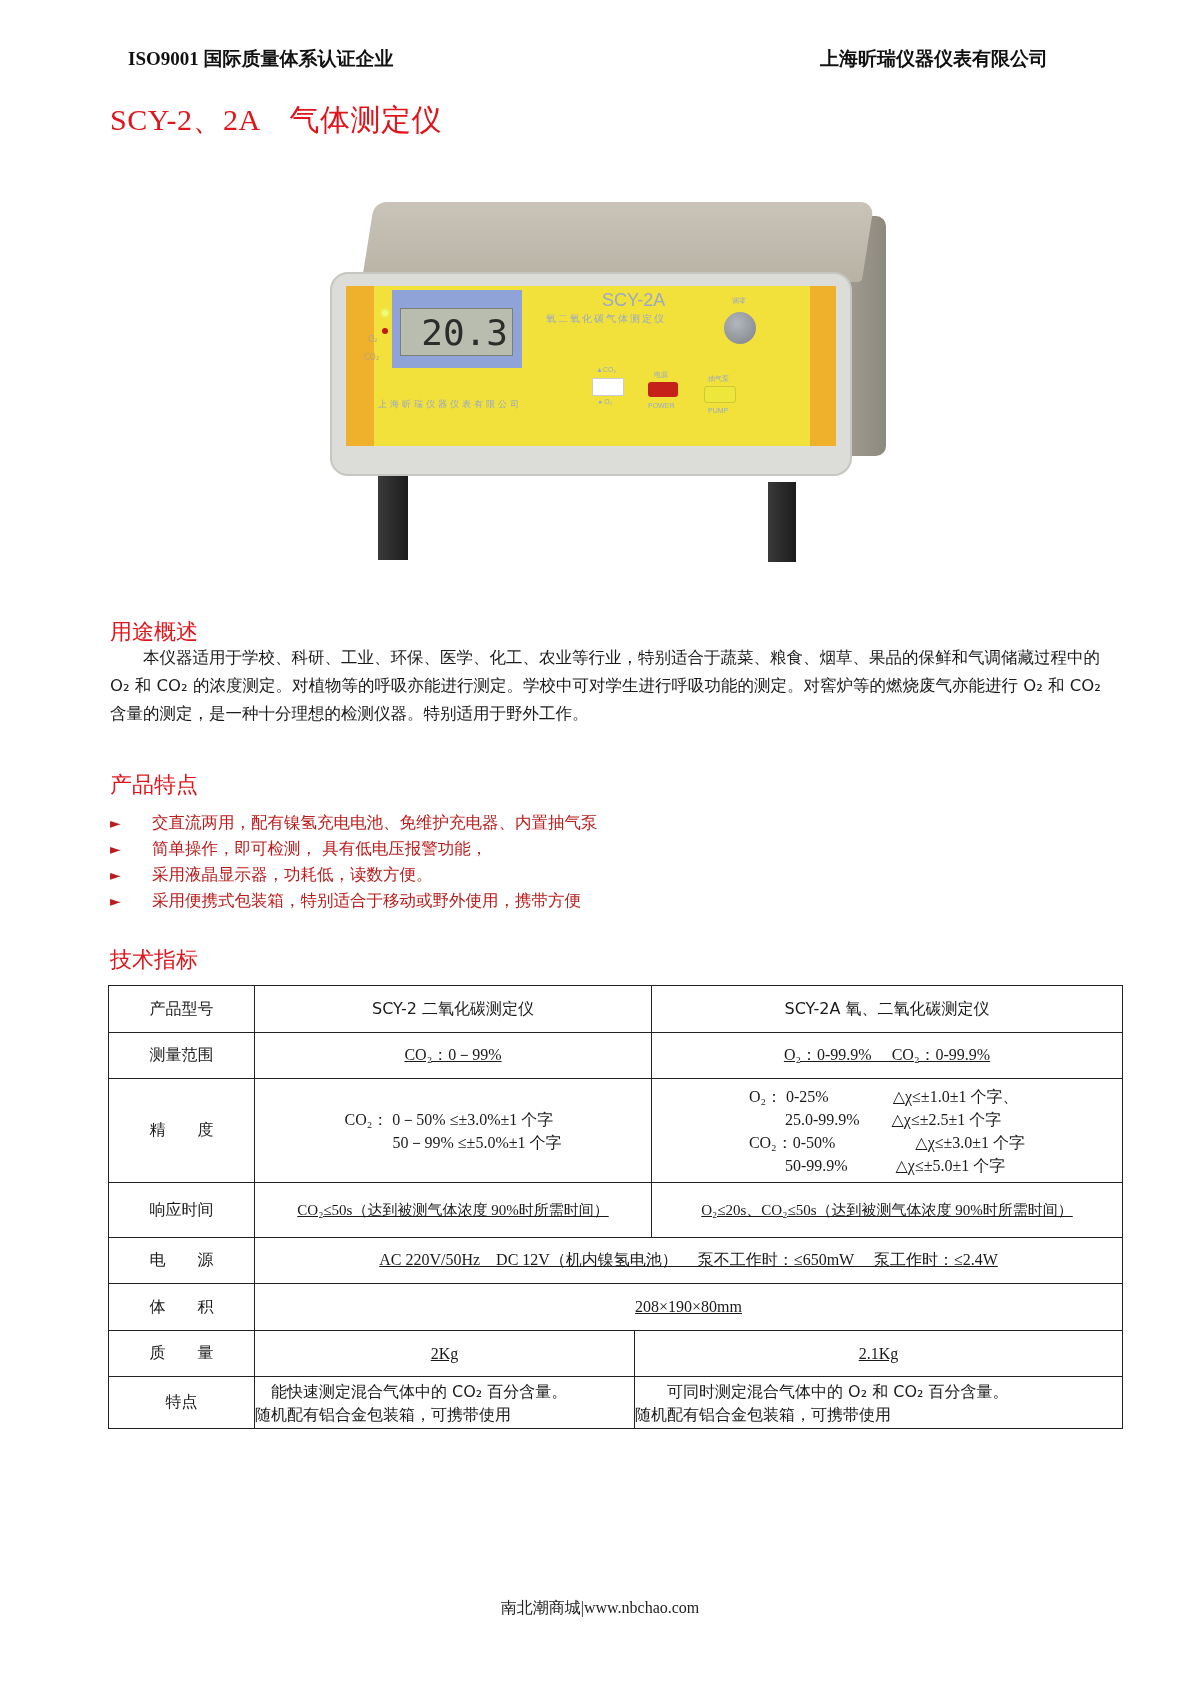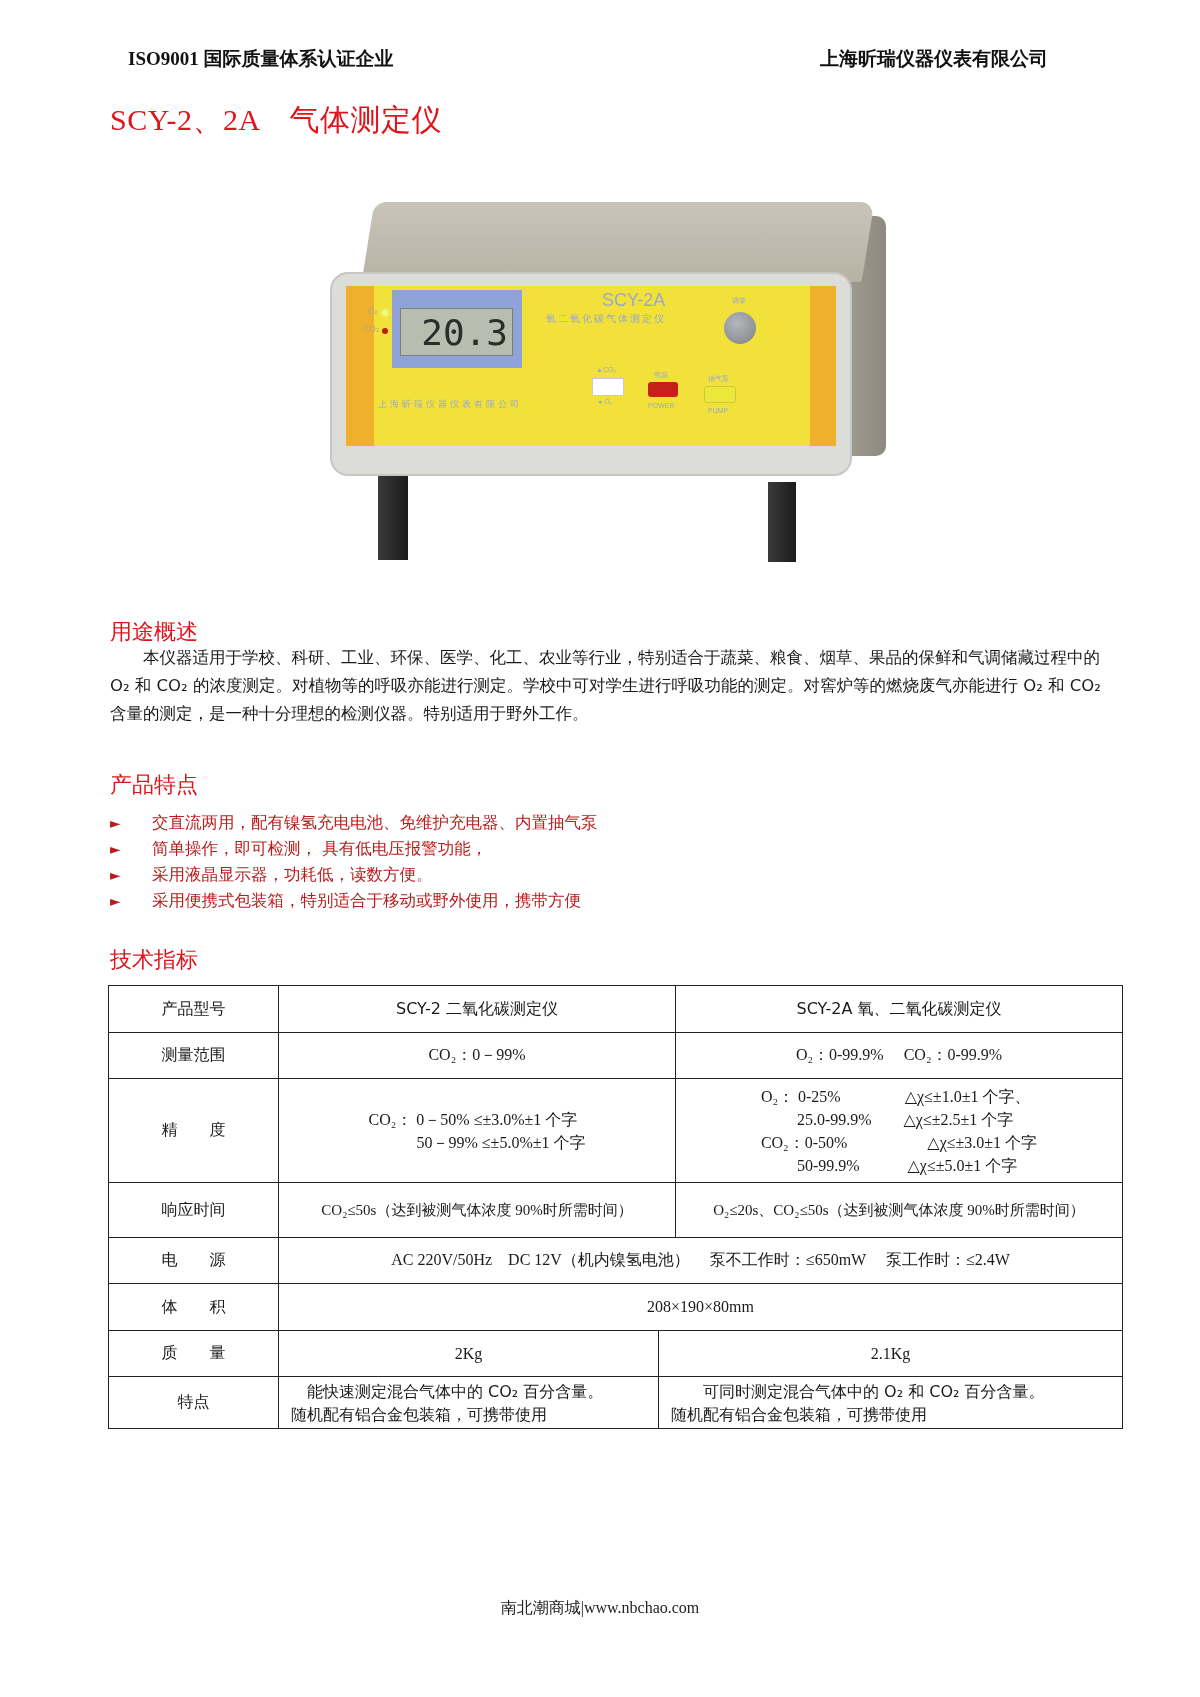--- a/index.html
+++ b/index.html
@@ -24,39 +24,39 @@
   .bezel { left:2px; top:76px; width:518px; height:200px; background:#dcdcd8; border:2px solid #c6c6c2; border-radius:18px; }
   .panel { left:14px; top:12px; width:490px; height:160px; background:#f2e13a; border-radius:4px; }
   .panel-stripe-l { left:0; top:0; width:28px; height:160px; background:#efb12b; }
   .panel-stripe-r { right:0; top:0; width:26px; height:160px; background:#efb12b; }
   .lcd-frame { left:46px; top:4px; width:130px; height:78px; background:#8fa3d8; }
   .lcd { left:8px; top:18px; width:113px; height:48px; background:#b9bdb0; border:1px solid #7c7f76;
          font-family:"DejaVu Sans Mono","Liberation Mono",monospace; font-size:36px; color:#2b2d2a; text-align:right; line-height:48px; padding-right:4px; box-sizing:border-box; }
   .led { width:6px; height:6px; border-radius:50%; }
   .led-o2 { left:36px; top:24px; background:#e9ff7a; box-shadow:0 0 4px #f2ff9c; }
   .led-co2 { left:36px; top:42px; background:#c21a12; }
-  .led-lbl { font-size:8px; color:#b9a57e; font-family:"DejaVu Sans",sans-serif; }
+  .led-lbl { font-size:8px; color:#b9a57e; font-family:"DejaVu Sans",sans-serif;margin-top:28px; }
   .panel-model { left:240px; top:4px; font-size:18px; color:#9aa9c8; font-family:"Liberation Sans",sans-serif;margin-left:16px; }
   .panel-name { left:200px; top:26px; font-size:10px; color:#9aa9c8; letter-spacing:2px; font-family:"DejaVu Sans",sans-serif; }
   .panel-brand { left:32px; top:112px; font-size:9px; color:#9aa9c8; letter-spacing:3px; font-family:"DejaVu Sans",sans-serif; }
   .knob { left:378px; top:26px; width:32px; height:32px; border-radius:50%; background:radial-gradient(circle at 40% 35%,#b3b7bc,#7d8288); }
   .knob-lbl { left:386px; top:10px; font-size:7px; color:#9aa9c8; }
   .sw-white { left:246px; top:92px; width:30px; height:16px; background:#fff; border:1px solid #ccc; }
   .sw-red { left:302px; top:96px; width:30px; height:15px; background:#c5201a; border-radius:3px; }
   .sw-yellow { left:358px; top:100px; width:30px; height:15px; background:#ece73a; border:1px solid #cfc836; border-radius:3px; }
   .sw-lbl { font-size:7px; color:#9aa9c8; font-family:"Liberation Sans",sans-serif; }
   .foot { left:50px; top:276px; width:30px; height:88px; background:linear-gradient(90deg,#3a3a3a,#1c1c1c); }
   .foot-r { left:440px; top:286px; width:28px; height:80px; background:linear-gradient(90deg,#3a3a3a,#1c1c1c); }
 
   
   .spec { position:absolute; left:108px; top:985px; width:1015px; border-collapse:collapse;
           font-family:"DejaVu Sans","Liberation Sans",sans-serif; font-size:16px; color:#1a1a1a; }
-  .spec td { border:1.5px solid #222; text-align:center; vertical-align:middle; padding:0 12px; }
+  .spec td { border:1.5px solid #222; text-align:center; vertical-align:middle; padding:0 0; }
   .spec td.lbl { width:145px; }
-  .serif { font-family:"Liberation Serif","DejaVu Serif",serif; }
+  .serif { font-family:"Liberation Serif","DejaVu Serif",serif;text-decoration:underline; }
   .multi { line-height:23px; }
   .left-block { display:inline-block; text-align:left; }
   .footer { left:0; width:1200px; top:1598px; text-align:center; font-size:16px; font-family:"Liberation Serif","DejaVu Serif",serif; color:#222; }
 </style>
 </head>
 <body>
 
 <div class="abs hdr hdr-left">ISO9001 国际质量体系认证企业</div>
 <div class="abs hdr hdr-right">上海昕瑞仪器仪表有限公司</div>
 

